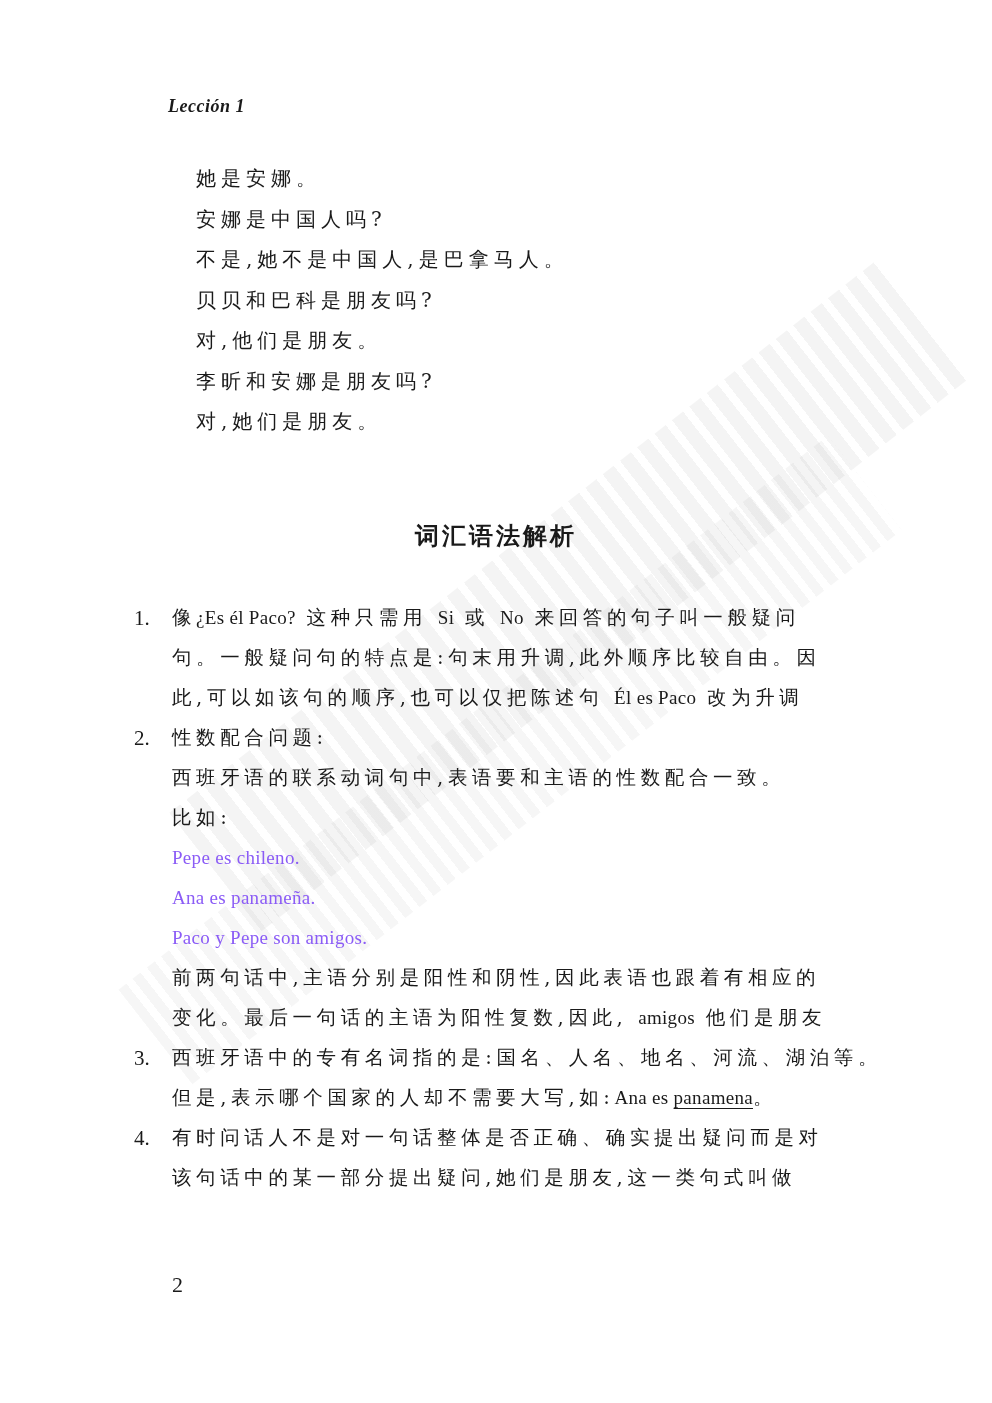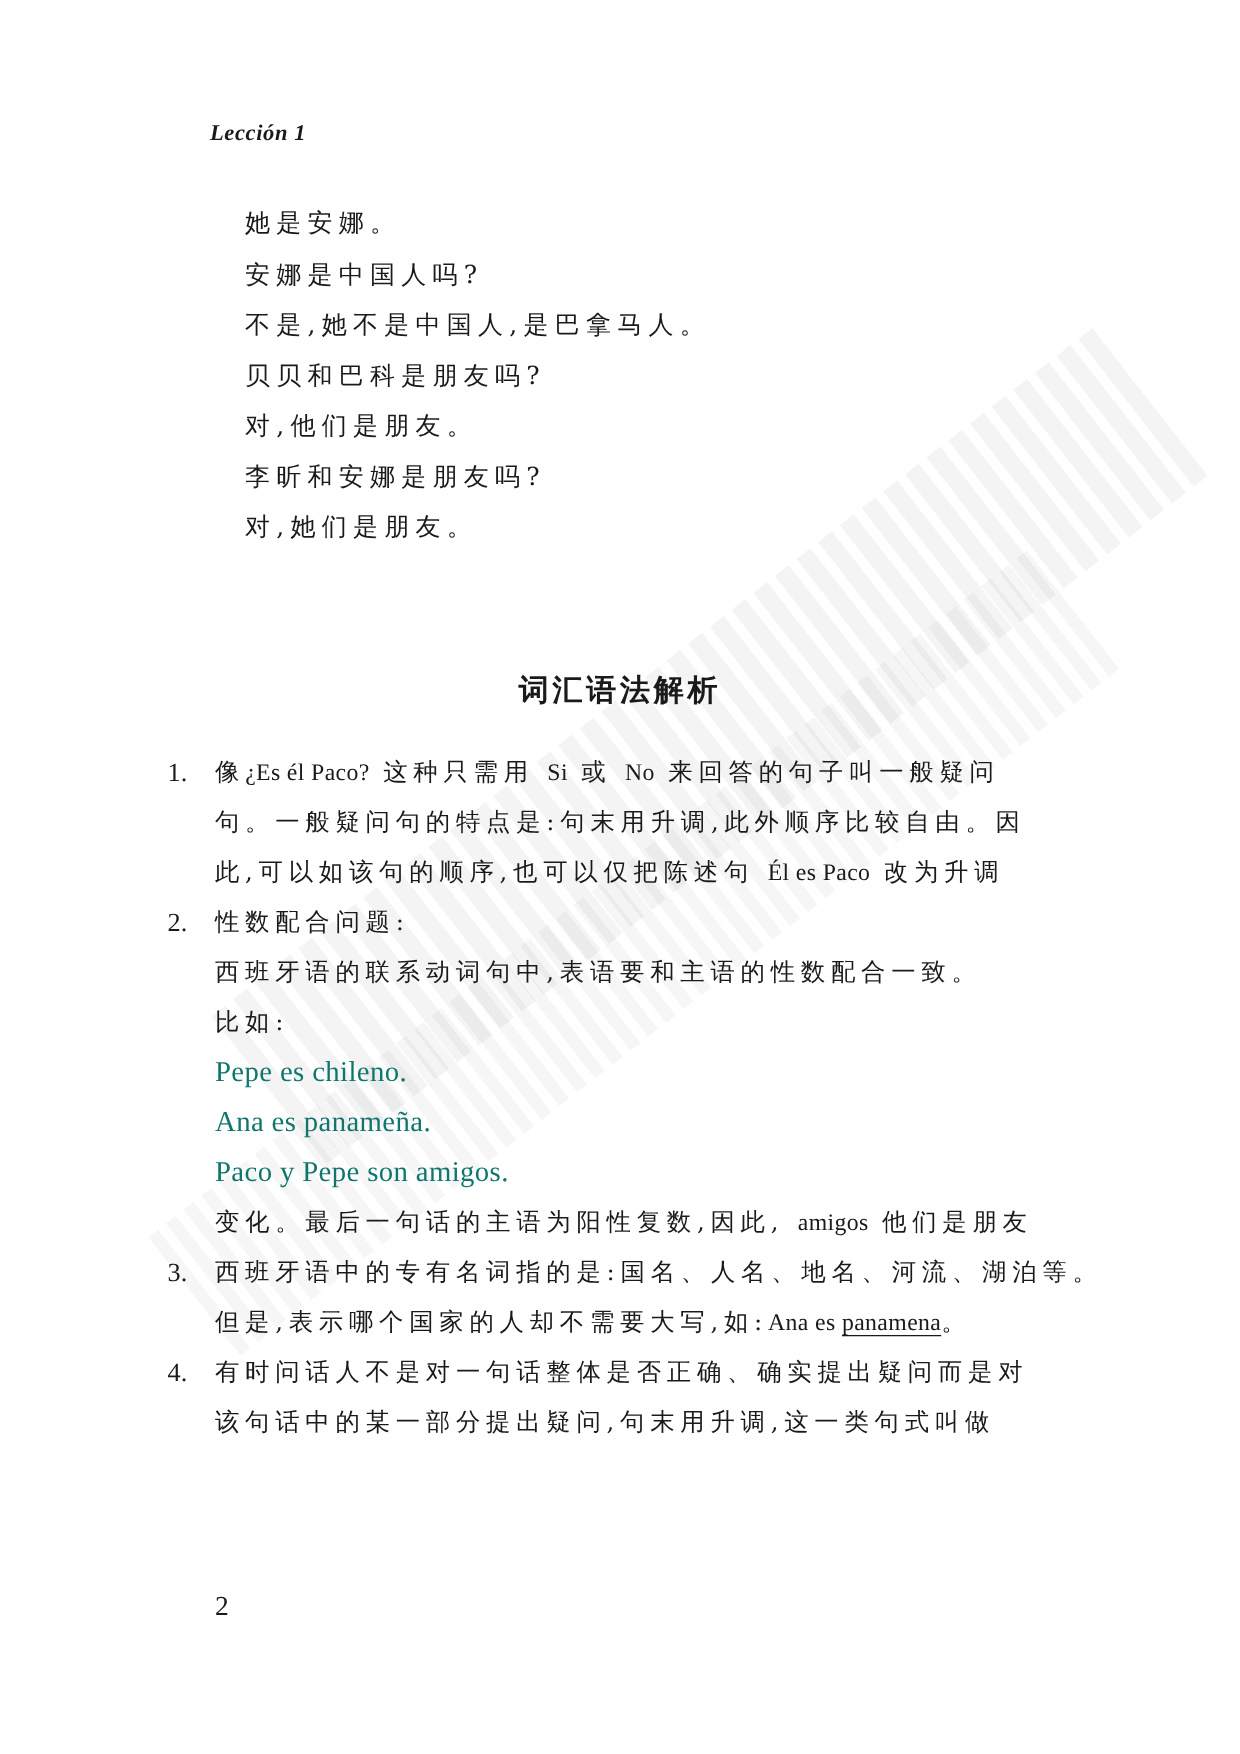--- a/index.html
+++ b/index.html
@@ -58,21 +58,21 @@
       font-size: 20px;
       height: 40.5px;
       line-height: 30px;
       letter-spacing: 5px;
       white-space: nowrap;
     }
     .section-heading {
       position: absolute;
       left: 0;
       width: 992px;
-      top: 536px;
+      top: 520px;
       text-align: center;
       font-family: "DejaVu Sans", "Liberation Sans", sans-serif;
       font-weight: bold;
       font-size: 24px;
       letter-spacing: 3px;
     }
     .notes {
       position: absolute;
       left: 130px;
       top: 598px;
@@ -93,23 +93,23 @@
     .line {
       font-size: 19.5px;
       line-height: 40px;
       height: 40px;
       letter-spacing: 4.6px;
       white-space: nowrap;
       text-align: justify;
     }
     .line.latin {
       font-family: "Liberation Serif", serif;
-      font-size: 23px;
+      font-size: 19px;
       letter-spacing: 0.3px;
-      color: #0f766e;
+      color: #8b5cf6;
     }
     .latin-inline {
       font-family: "Liberation Serif", serif;
       font-size: 19px;
       letter-spacing: 0.3px;
     }
     .underlined {
       text-decoration: underline;
       text-underline-offset: 4px;
     }
@@ -155,34 +155,35 @@
   </div>
 
   <div class="note">
     <span class="note-num">2.</span>
     <div class="line">性数配合问题:</div>
     <div class="line">西班牙语的联系动词句中,表语要和主语的性数配合一致。</div>
     <div class="line">比如:</div>
     <div class="line latin">Pepe es chileno.</div>
     <div class="line latin">Ana es panameña.</div>
     <div class="line latin">Paco y Pepe son amigos.</div>
+    <div class="line">前两句话中,主语分别是阳性和阴性,因此表语也跟着有相应的</div>
     <div class="line">
       <span>变化。最后一句话的主语为阳性复数,因此, </span><span class="latin-inline">amigos</span><span> 他们是朋友</span>
     </div>
   </div>
 
   <div class="note">
     <span class="note-num">3.</span>
     <div class="line">西班牙语中的专有名词指的是:国名、人名、地名、河流、湖泊等。</div>
     <div class="line">
       <span>但是,表示哪个国家的人却不需要大写,如:</span><span class="latin-inline">Ana es </span><span class="latin-inline underlined">panamena</span><span>。</span>
     </div>
   </div>
 
   <div class="note">
     <span class="note-num">4.</span>
     <div class="line">有时问话人不是对一句话整体是否正确、确实提出疑问而是对</div>
-    <div class="line">该句话中的某一部分提出疑问,句末用升调,这一类句式叫做</div>
+    <div class="line">该句话中的某一部分提出疑问,她们是朋友,这一类句式叫做</div>
   </div>
 
 </div>
 
 <div class="page-number">2</div>
 
 </body></html>

